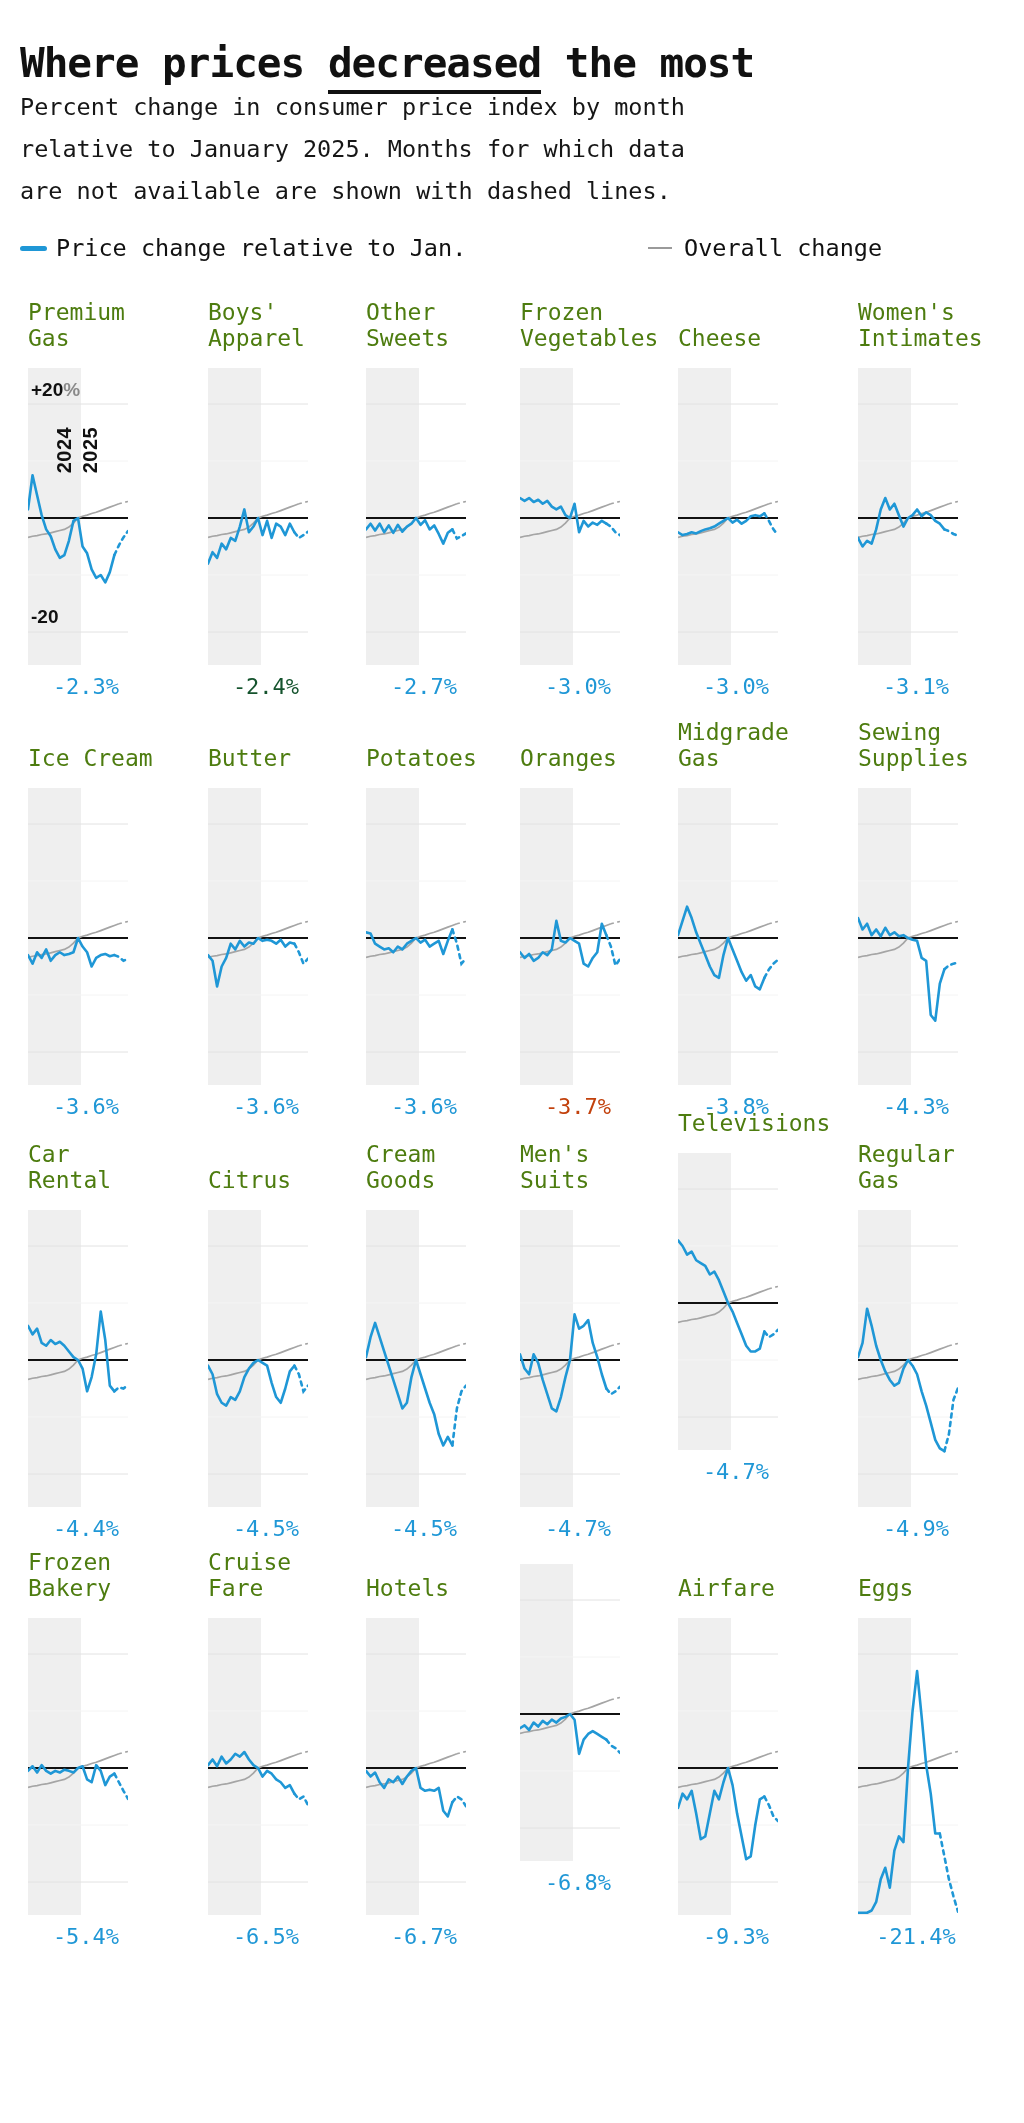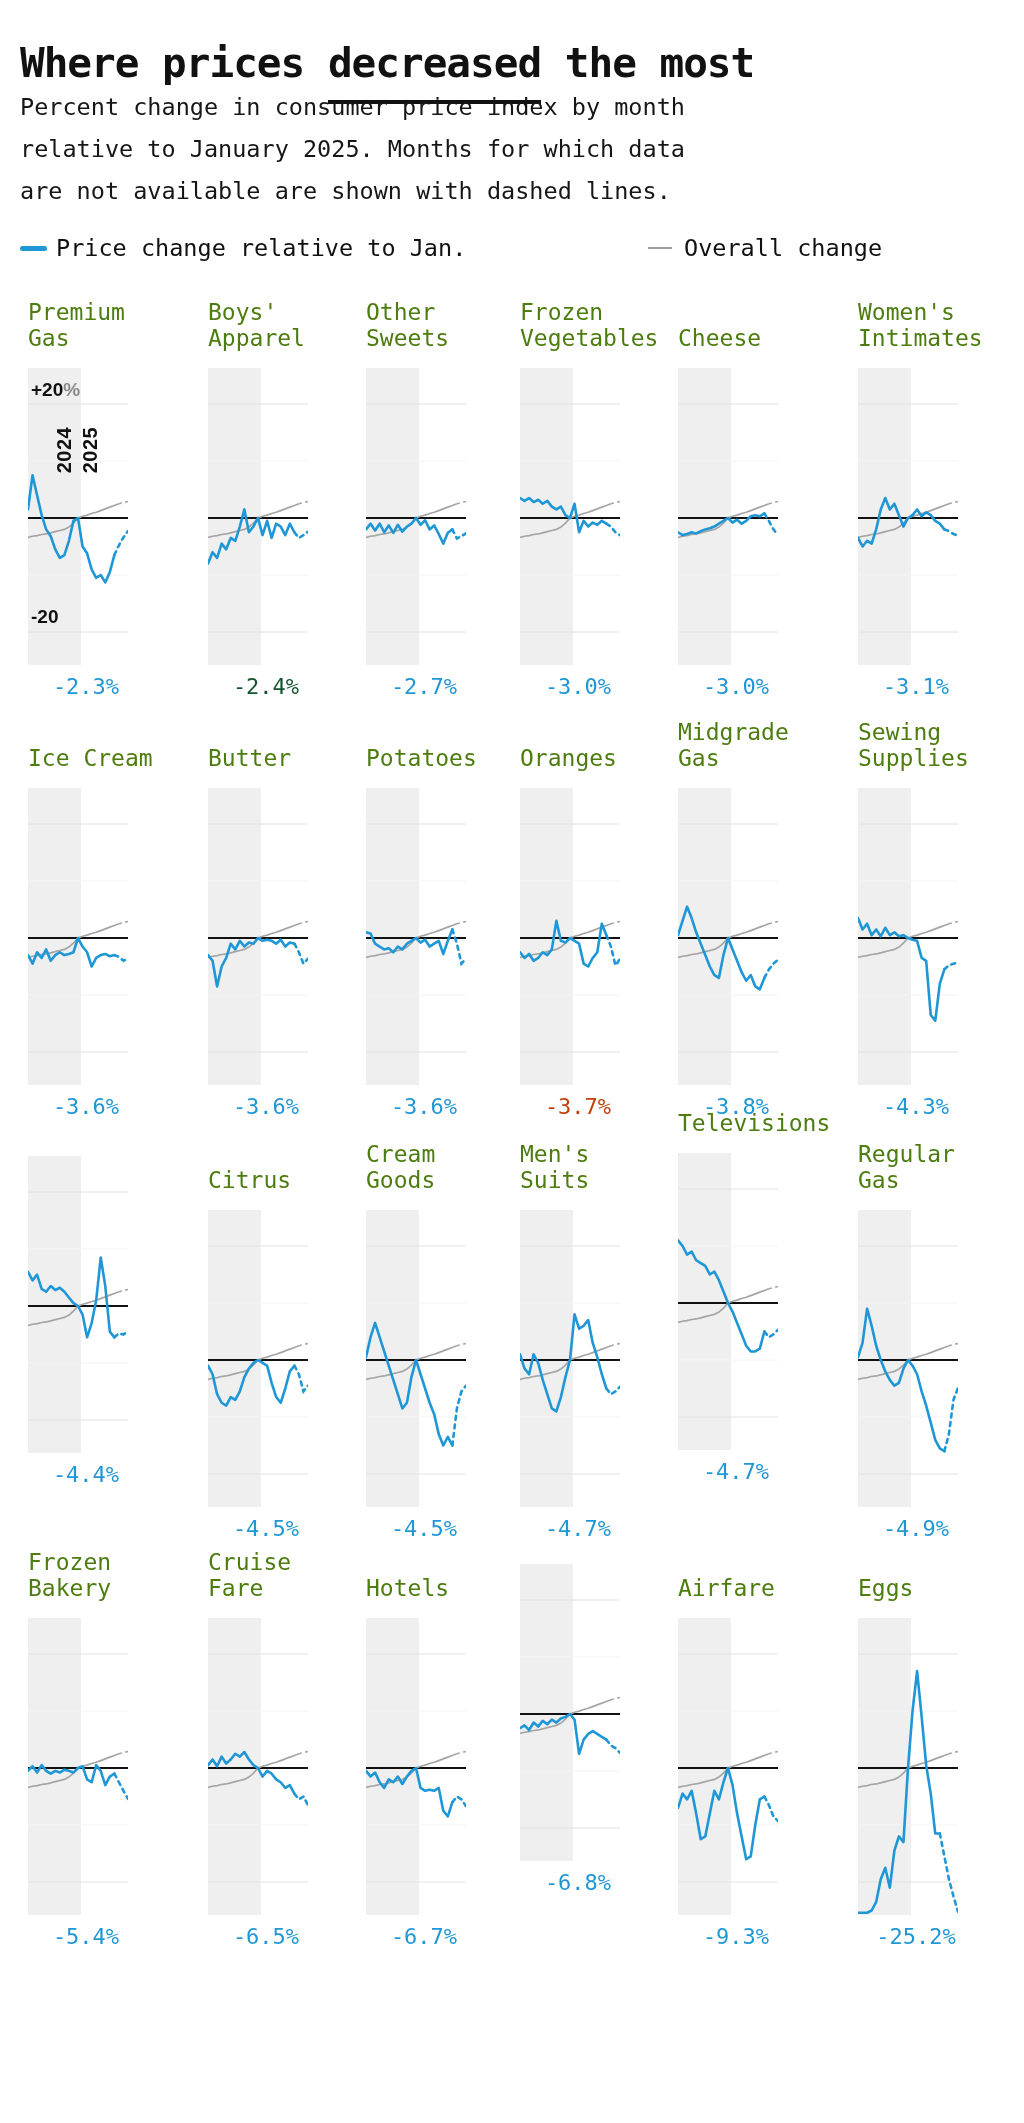--- a/index.html
+++ b/index.html
@@ -1,20 +1,20 @@
 <!DOCTYPE html>
 <html><head>
 <meta charset="utf-8">
 <style>
   html,body{margin:0;padding:0;background:#fff;}
   body{width:1024px;height:2123px;position:relative;font-family:"DejaVu Sans Mono",monospace;color:#111;overflow:hidden;}
   .stage{position:absolute;inset:0;}
 
   .title{position:absolute;left:20px;top:12px;font-size:41px;font-weight:bold;white-space:nowrap;letter-spacing:-1px;}
-  .title .u{border-bottom:4px solid #111;padding-bottom:13px;}
+  .title .u{border-bottom:4px solid #111;padding-bottom:3px;}
 
   .subtitle{position:absolute;left:20px;top:86px;font-size:23.5px;line-height:42px;color:#161616;white-space:nowrap;}
 
   .legend{position:absolute;left:20px;top:234px;height:32px;font-size:23.5px;}
   .legend-item{position:absolute;display:flex;align-items:center;white-space:nowrap;}
   .swatch-line{width:27px;height:5px;border-radius:3px;margin-right:9px;}
   .swatch-dash{width:24px;height:2.5px;margin-right:12px;background:#9a9a9a;}
 
   .cell{position:absolute;width:172px;}
   .cell-title{height:54px;display:flex;flex-direction:column;justify-content:flex-end;font-size:23px;line-height:26px;color:#4d7c0f;white-space:nowrap;}
@@ -295,20 +295,24 @@
             <line x1="0" x2="100" y1="150" y2="150" stroke="#111111" stroke-width="2.2"></line>
             <polyline points="0.00,169.38 4.55,168.24 9.09,167.67 13.64,166.53 18.18,165.96 22.73,164.82 27.27,163.68 31.82,162.54 36.36,161.40 40.91,159.12 45.45,155.13 50.00,150.00 54.55,148.29 59.09,147.15 63.64,145.44 68.18,144.30 72.73,142.59 77.27,140.88 81.82,139.17 86.36,137.46 90.91,135.75" fill="none" stroke="#a5a5a5" stroke-width="1.7"></polyline>
             <polyline points="90.91,135.75 95.45,134.61 100.00,133.47" fill="none" stroke="#a5a5a5" stroke-width="1.7" stroke-dasharray="3 3.5"></polyline>
             <polyline points="0.00,130.05 4.55,141.45 9.09,135.75 13.64,147.15 18.18,141.45 22.73,148.29 27.27,139.74 31.82,147.15 36.36,144.30 40.91,148.29 45.45,147.15 50.00,150.00 54.55,151.71 59.09,152.85 63.64,169.95 68.18,172.80 72.73,226.95 77.27,232.65 81.82,195.60 86.36,181.35" fill="none" stroke="#1f97d6" stroke-width="2.6" stroke-linejoin="round" stroke-linecap="round"></polyline>
             <polyline points="86.36,181.35 90.91,177.36 95.45,175.65 100.00,174.51" fill="none" stroke="#1f97d6" stroke-width="2.6" stroke-linecap="round" stroke-dasharray="4 4.6"></polyline>
           </svg>
         </div>
         <div class="value-lab" style="color: rgb(31, 151, 214);">-4.3%</div>
       </div>
       <div class="cell" style="left: 28px; top: 1139px;">
+        <div class="cell-title">
+          <div>Car</div>
+          <div>Rental</div>
+        </div>
         <div class="chart-wrap">
           <svg width="100" height="297" viewBox="0 0 100 297">
             <rect x="0" y="0" width="53" height="297" fill="#efefef"></rect>
             <line x1="0" x2="100" y1="93" y2="93" stroke="#f4f4f4" stroke-width="1"></line>
             <line x1="0" x2="100" y1="207" y2="207" stroke="#f4f4f4" stroke-width="1"></line>
             <line x1="0" x2="100" y1="36" y2="36" stroke="#e2e2e2" stroke-width="1"></line>
             <line x1="0" x2="100" y1="264" y2="264" stroke="#e2e2e2" stroke-width="1"></line>
             <line x1="0" x2="100" y1="150" y2="150" stroke="#111111" stroke-width="2.2"></line>
             <polyline points="0.00,169.38 4.55,168.24 9.09,167.67 13.64,166.53 18.18,165.96 22.73,164.82 27.27,163.68 31.82,162.54 36.36,161.40 40.91,159.12 45.45,155.13 50.00,150.00 54.55,148.29 59.09,147.15 63.64,145.44 68.18,144.30 72.73,142.59 77.27,140.88 81.82,139.17 86.36,137.46 90.91,135.75" fill="none" stroke="#a5a5a5" stroke-width="1.7"></polyline>
             <polyline points="90.91,135.75 95.45,134.61 100.00,133.47" fill="none" stroke="#a5a5a5" stroke-width="1.7" stroke-dasharray="3 3.5"></polyline>
@@ -531,17 +535,17 @@
             <line x1="0" x2="100" y1="207" y2="207" stroke="#f4f4f4" stroke-width="1"></line>
             <line x1="0" x2="100" y1="36" y2="36" stroke="#e2e2e2" stroke-width="1"></line>
             <line x1="0" x2="100" y1="264" y2="264" stroke="#e2e2e2" stroke-width="1"></line>
             <line x1="0" x2="100" y1="150" y2="150" stroke="#111111" stroke-width="2.2"></line>
             <polyline points="0.00,169.38 4.55,168.24 9.09,167.67 13.64,166.53 18.18,165.96 22.73,164.82 27.27,163.68 31.82,162.54 36.36,161.40 40.91,159.12 45.45,155.13 50.00,150.00 54.55,148.29 59.09,147.15 63.64,145.44 68.18,144.30 72.73,142.59 77.27,140.88 81.82,139.17 86.36,137.46 90.91,135.75" fill="none" stroke="#a5a5a5" stroke-width="1.7"></polyline>
             <polyline points="90.91,135.75 95.45,134.61 100.00,133.47" fill="none" stroke="#a5a5a5" stroke-width="1.7" stroke-dasharray="3 3.5"></polyline>
             <polyline points="0.00,294.78 4.55,294.78 9.09,294.78 13.64,292.50 18.18,283.95 22.73,261.15 27.27,249.75 31.82,269.70 36.36,232.65 40.91,218.40 45.45,224.10 50.00,150.00 54.55,93.00 59.09,53.10 63.64,98.70 68.18,147.15 72.73,175.65 77.27,215.55 81.82,215.55" fill="none" stroke="#1f97d6" stroke-width="2.6" stroke-linejoin="round" stroke-linecap="round"></polyline>
             <polyline points="81.82,215.55 86.36,238.35 90.91,261.15 95.45,278.25 100.00,293.64" fill="none" stroke="#1f97d6" stroke-width="2.6" stroke-linecap="round" stroke-dasharray="4 4.6"></polyline>
           </svg>
         </div>
-        <div class="value-lab" style="color: rgb(31, 151, 214);">-25.2%</div>
+        <div class="value-lab" style="color: rgb(31, 151, 214);">-21.4%</div>
       </div>
     </div>
 
 </div>
 
 </body></html>

